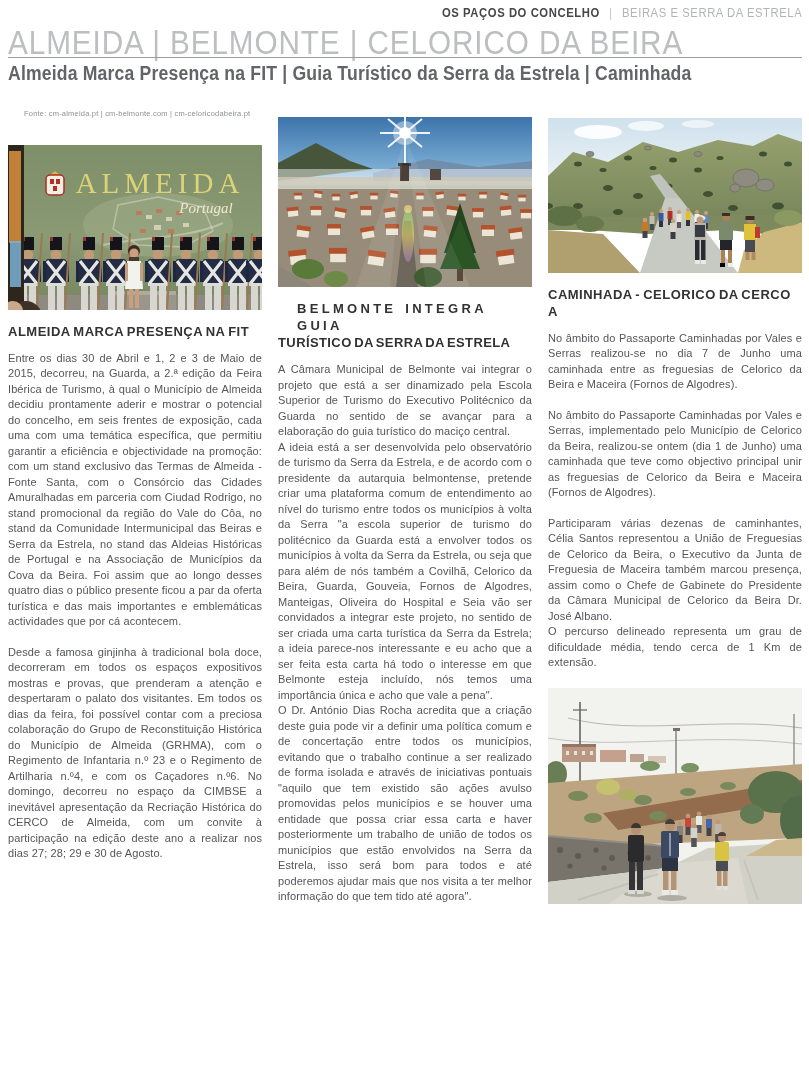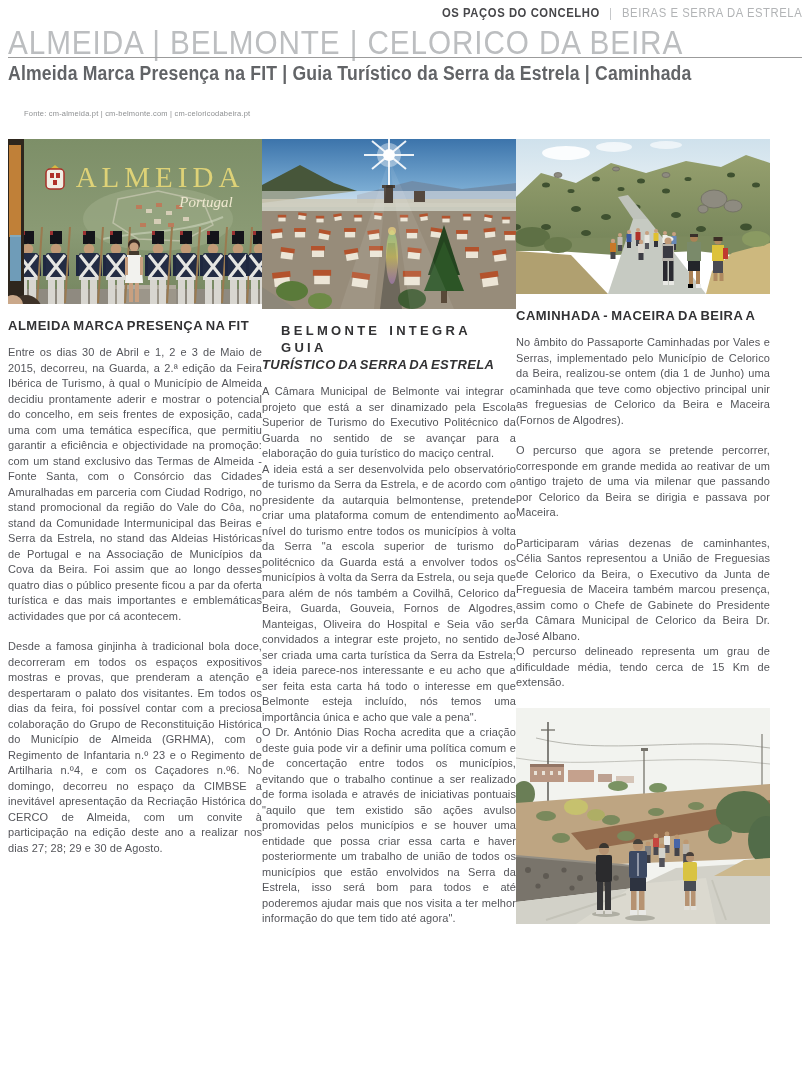--- a/index.html
+++ b/index.html
@@ -14,28 +14,28 @@
   .kicker .k-sep{color:#c2c4c6;margin:0 10px;font-weight:400;}
   .kicker .k-right{color:#b2b4b6;font-weight:400;}
   .title{position:absolute;top:24px;left:8px;margin:0;font-size:33px;font-weight:400;
          color:#bcbec0;letter-spacing:1px;transform:scaleX(.9);transform-origin:left top;white-space:nowrap;}
   .rule{position:absolute;top:57px;left:8px;right:7px;height:1px;background:#9b9b9b;}
   .subtitle{position:absolute;top:62px;left:8px;margin:0;font-size:20px;font-weight:700;
             color:#626467;letter-spacing:.2px;transform:scaleX(.88);transform-origin:left top;white-space:nowrap;}
   .source{position:absolute;top:109px;left:8px;font-size:7.5px;color:#8e9092;letter-spacing:.2px;margin-left:16px;}
 
   
-  .columns{position:absolute;top:139px;left:8px;width:794px;display:flex;gap:0;}
+  .columns{position:absolute;top:117px;left:8px;width:794px;display:flex;gap:16px;align-items:center;}
   .col{width:254px;flex:0 0 254px;}
   figure{margin:0;padding:0;line-height:0;}
   .col h3{margin:13px 0 11px 0;font-size:13px;line-height:17px;font-weight:700;color:#323234;
           letter-spacing:.2px;word-spacing:-1px;}
   .col h3 .h-line{display:block;}
   .h-spread1{letter-spacing:3.3px;word-spacing:2px;padding-left:19px;}
-  .h-spread2{letter-spacing:.4px;word-spacing:-1.5px;font-style:italic;}
+  .h-spread2{letter-spacing:.4px;word-spacing:-1.5px;}
   .h-tight{letter-spacing:.5px;word-spacing:-1px;}
   .col p{margin:0 0 15px 0;font-size:11px;line-height:15.5px;color:#54555a;
          text-align:justify;letter-spacing:.1px;}
   .col p.tight{margin-bottom:0;}
   .photo-2{margin-top:17px;}
 </style>
 </head>
 <body>
 
 <div class="page">
@@ -372,26 +372,26 @@
               <rect x="-4.5" y="0" width="9" height="4" fill="#3c2e26"></rect>
             <rect x="-6" y="8" width="12" height="16" fill="#ddc23a"></rect>
             <rect x="5" y="11" width="5" height="11" fill="#c03830"></rect>
             <rect x="-5" y="24" width="10" height="12" fill="#4a4a52"></rect>
             <rect x="-4.5" y="36" width="4" height="8" fill="#b08a60"></rect>
               <rect x="1.5" y="36" width="4" height="8" fill="#b08a60"></rect>
           </g>
         </svg>
       </figure>
       <h3>
-        <span class="h-line h-tight">CAMINHADA - MACEIRA DA BEIRA A</span>
+        <span class="h-line h-tight">CAMINHADA - CELORICO DA CERCO A</span>
       </h3>
+      <p>No âmbito do Passaporte Caminhadas por Vales e Serras realizou-se no dia 7 de Junho uma caminhada entre as freguesias de Celorico da Beira e Maceira (Fornos de Algodres).</p>
       <p>No âmbito do Passaporte Caminhadas por Vales e Serras, implementado pelo Município de Celorico da Beira, realizou-se ontem (dia 1 de Junho) uma caminhada que teve como objectivo principal unir as freguesias de Celorico da Beira e Maceira (Fornos de Algodres).</p>
-      <p>O percurso que agora se pretende percorrer, corresponde em grande medida ao reativar de um antigo trajeto de uma via milenar que passando por Celorico da Beira se dirigia e passava por Maceira.</p>
       <p class="tight">Participaram várias dezenas de caminhantes, Célia Santos representou a União de Freguesias de Celorico da Beira, o Executivo da Junta de Freguesia de Maceira também marcou presença, assim como o Chefe de Gabinete do Presidente da Câmara Municipal de Celorico da Beira Dr. José Albano.</p>
-      <p class="tight">O percurso delineado representa um grau de dificuldade média, tendo cerca de 15 Km de extensão.</p>
+      <p class="tight">O percurso delineado representa um grau de dificuldade média, tendo cerca de 1 Km de extensão.</p>
 
       <figure class="photo-2" aria-label="Caminhantes numa estrada junto a muro de pedra com encosta e edifícios ao fundo">
         <svg width="254" height="216" viewBox="0 0 254 216">
           <rect width="254" height="216" fill="#f1f2ee"></rect>
 
           <path d="M20,30 C90,48 170,28 254,40" stroke="#a8a8a0" stroke-width=".9" fill="none"></path>
           <path d="M0,50 C70,62 150,44 254,56" stroke="#a8a8a0" stroke-width=".9" fill="none" opacity=".8"></path>
           <line x1="32" y1="14" x2="32" y2="100" stroke="#5a5751" stroke-width="1.6"></line>
           <line x1="25" y1="22" x2="39" y2="22" stroke="#5a5751" stroke-width="1.2"></line>
           <line x1="128" y1="42" x2="128" y2="128" stroke="#6a675f" stroke-width="1.3"></line>

